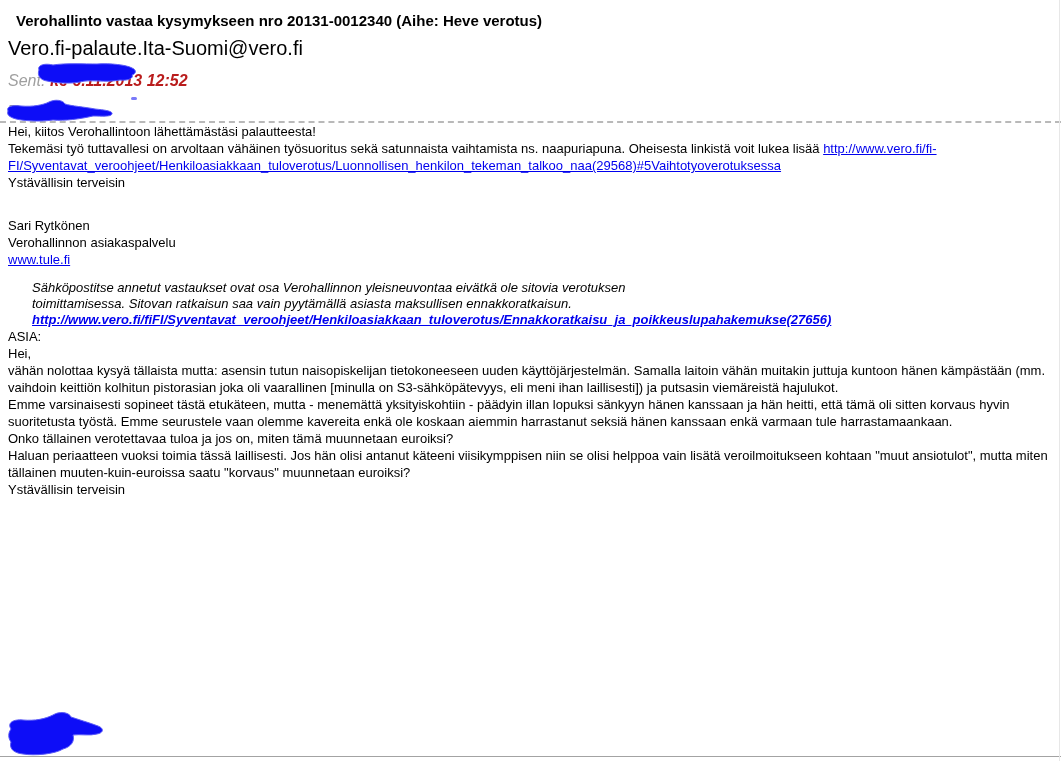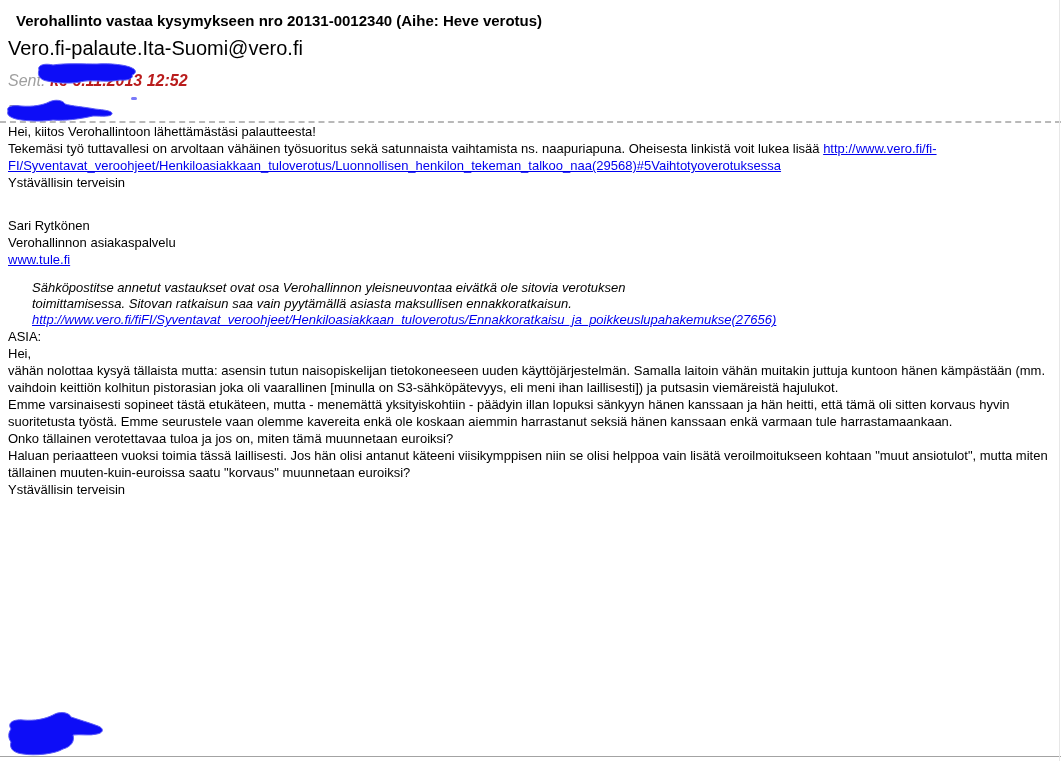--- a/index.html
+++ b/index.html
@@ -21,21 +21,21 @@
   .dashed-sep{border:0;border-top:2px dashed #b9b9b9;margin:0;height:0;}
 
   
   .b{margin:0 8px 0 8px;font-size:13px;line-height:17px;}
   .b p{margin:0;}
   .mt13{margin-top:26px;} .mt16{margin-top:16px;} .mt17{margin-top:17px;}
   .mt30{margin-top:30px;} .mt35{margin-top:35px;} .mt12{margin-top:12px;}
   .mt63{margin-top:63px;}
   a.lnk{color:#0000ee;text-decoration:underline;cursor:pointer;overflow-wrap:anywhere;}
   .disclaimer{font-style:italic;line-height:16px;margin-left:24px;}
-  .disclaimer a.lnk{font-style:italic;}
+  .disclaimer a.lnk{font-style:italic;font-weight:bold;}
   .sig{line-height:17px;}
   .sep-underscores{letter-spacing:0;}
 
   
   .scribble{position:absolute;}
 
   
   .bottom-line{position:absolute;left:0;top:756px;width:1061px;height:0;border-top:1px solid #a3a3a3;}
   .edge-line{position:absolute;top:0;right:1px;width:0;height:761px;border-left:1px solid #e7e7e7;}
 </style>

